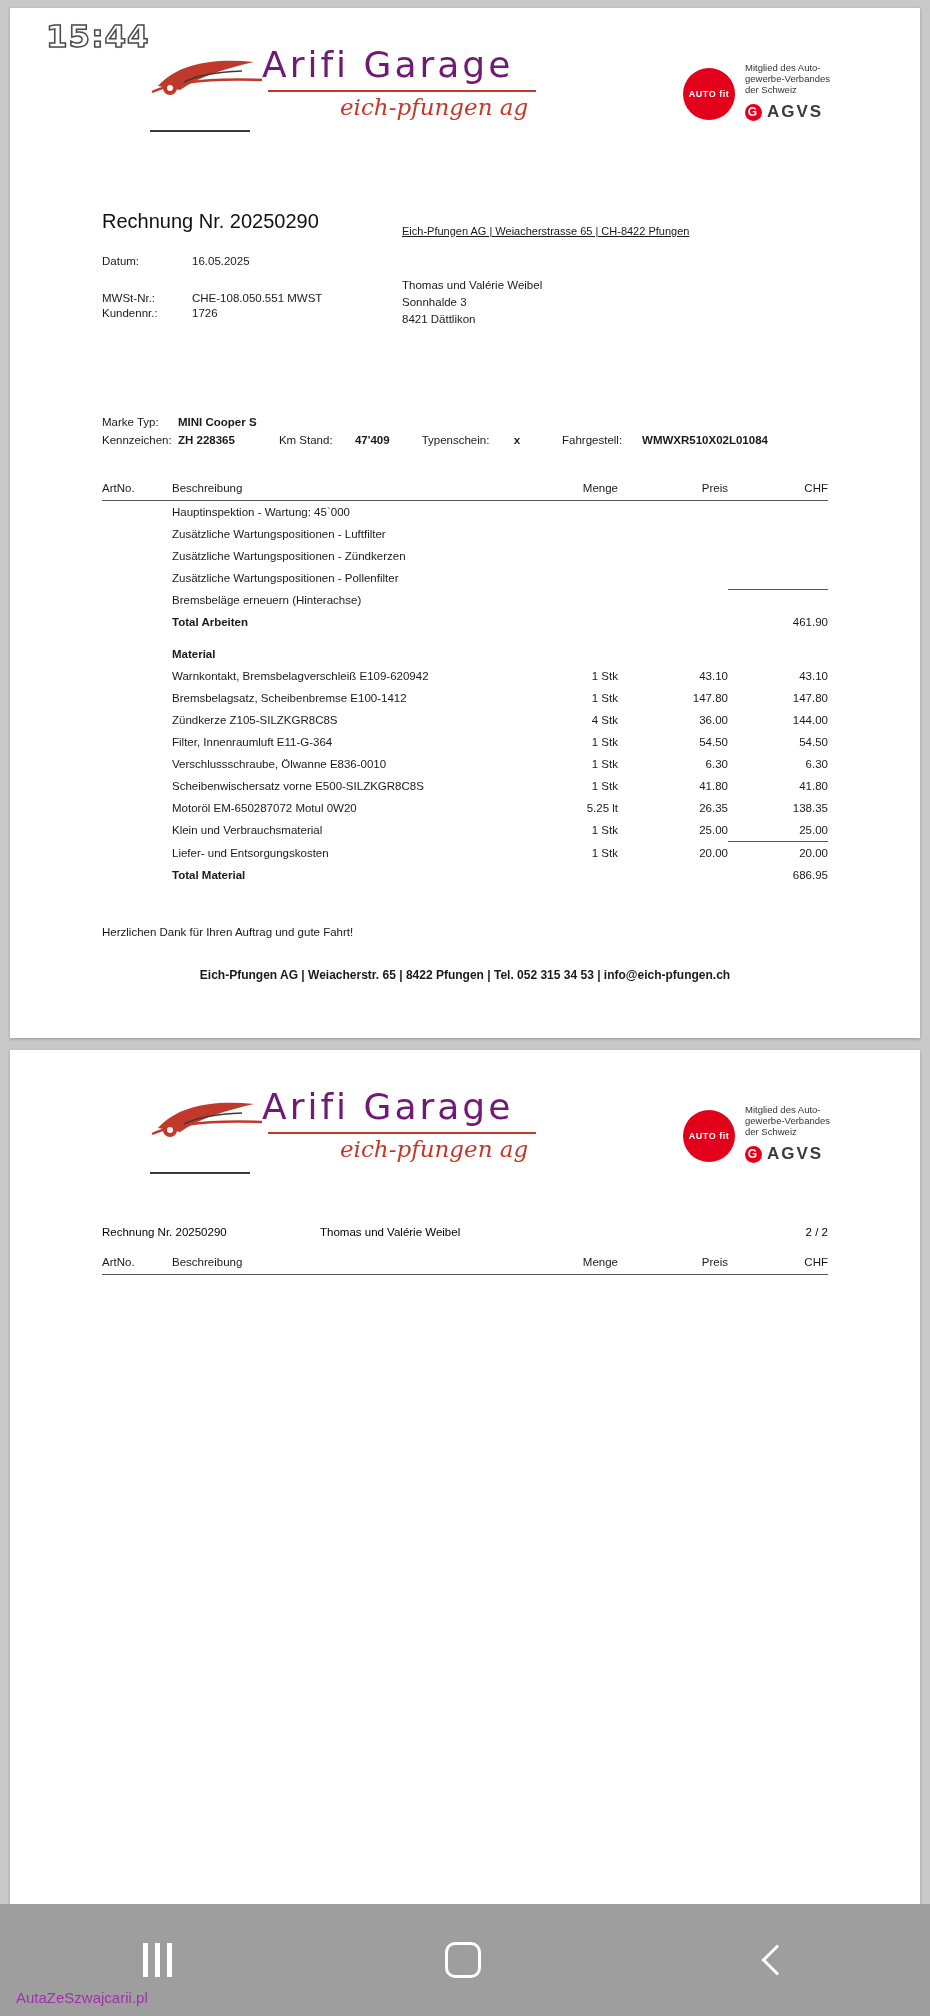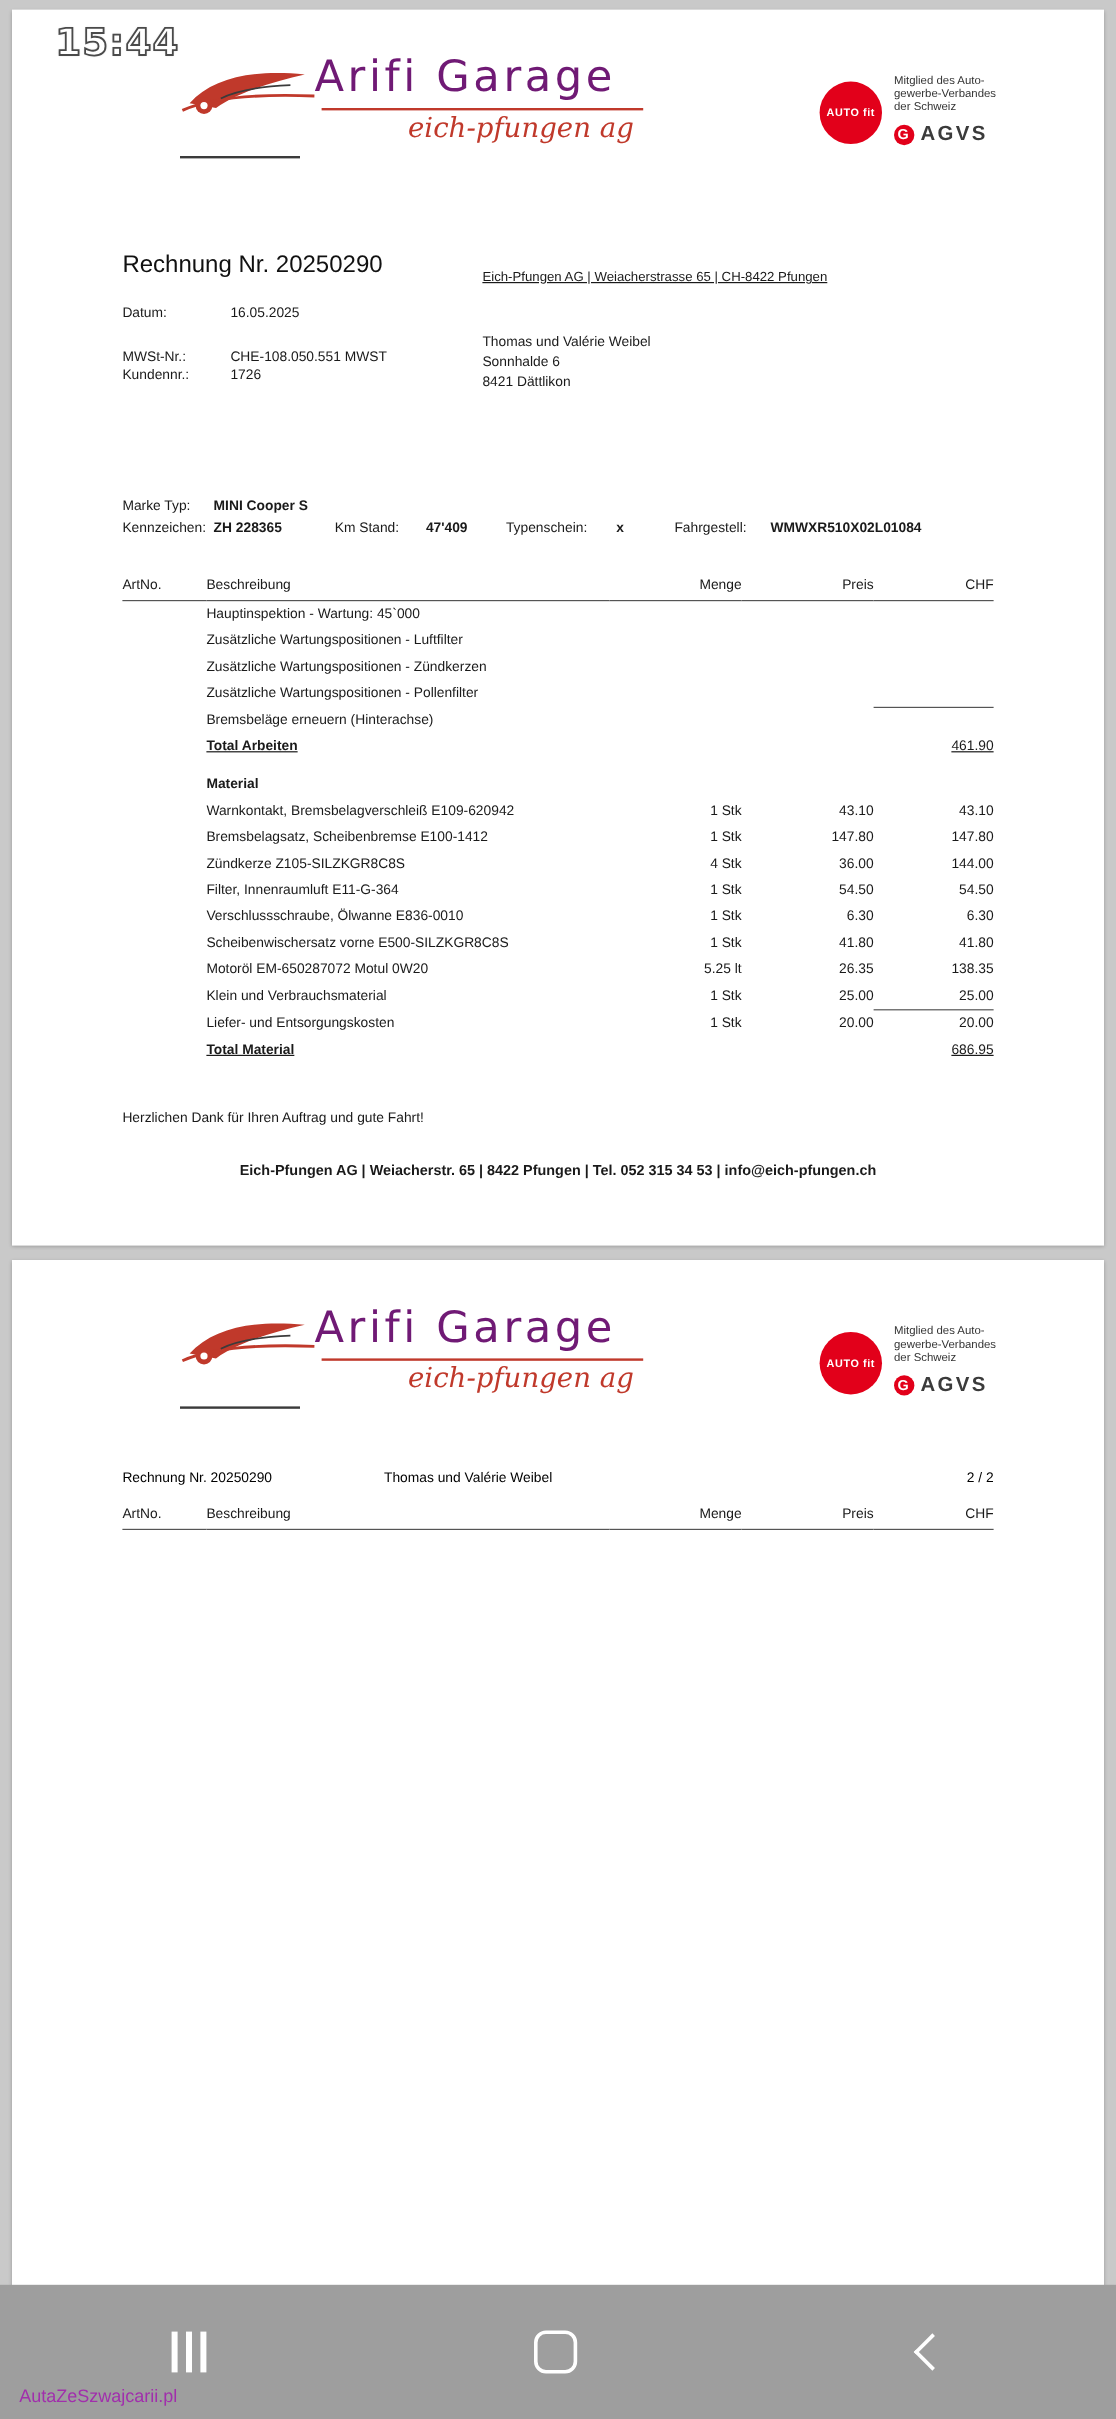--- a/index.html
+++ b/index.html
@@ -190,21 +190,21 @@
   table.items td {
     padding: 5px 0;
     vertical-align: top;
   }
   .col-art { width: 70px; }
   .col-desc { width: auto; }
   .col-menge { width: 110px; }
   .col-preis { width: 110px; }
   .col-chf { width: 100px; }
   .section-head td { font-weight: bold; padding-top: 14px; }
-  .total-row td { font-weight: bold; text-decoration: underline; }
+  .total-row td { font-weight: bold; }
   .total-row td.num { font-weight: normal; }
   .topline { border-top: 1px solid #555; }
   .spacer td { height: 8px; padding: 0; }
 
   .thanks { margin-top: 40px; font-size: 11.5px; }
   .footer-line {
     margin-top: 30px;
     text-align: center;
     font-size: 12px;
     font-weight: bold;
@@ -312,21 +312,21 @@
           </div>
           <div class="kv">
             <span class="k">Kundennr.:</span>
             <span class="v">1726</span>
           </div>
         </div>
         <div class="meta-right">
           <div class="sender-line">Eich-Pfungen AG | Weiacherstrasse 65  | CH-8422 Pfungen</div>
           <div class="recipient">
             <div>Thomas und Valérie Weibel</div>
-            <div>Sonnhalde 6</div>
+            <div>Sonnhalde 3</div>
             <div>8421 Dättlikon</div>
           </div>
         </div>
       </div>
 
       <div class="vehicle">
         <div class="veh-line">
           <span class="lbl">Marke Typ:</span>
           <span class="val">MINI Cooper S</span>
         </div>

